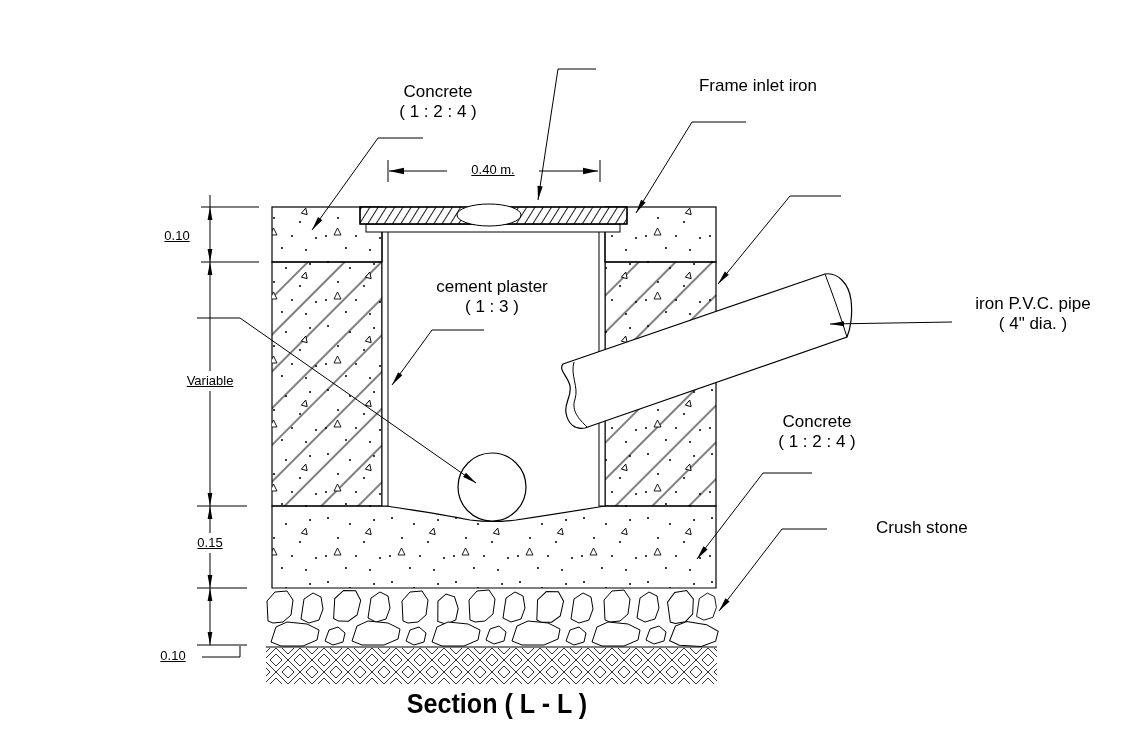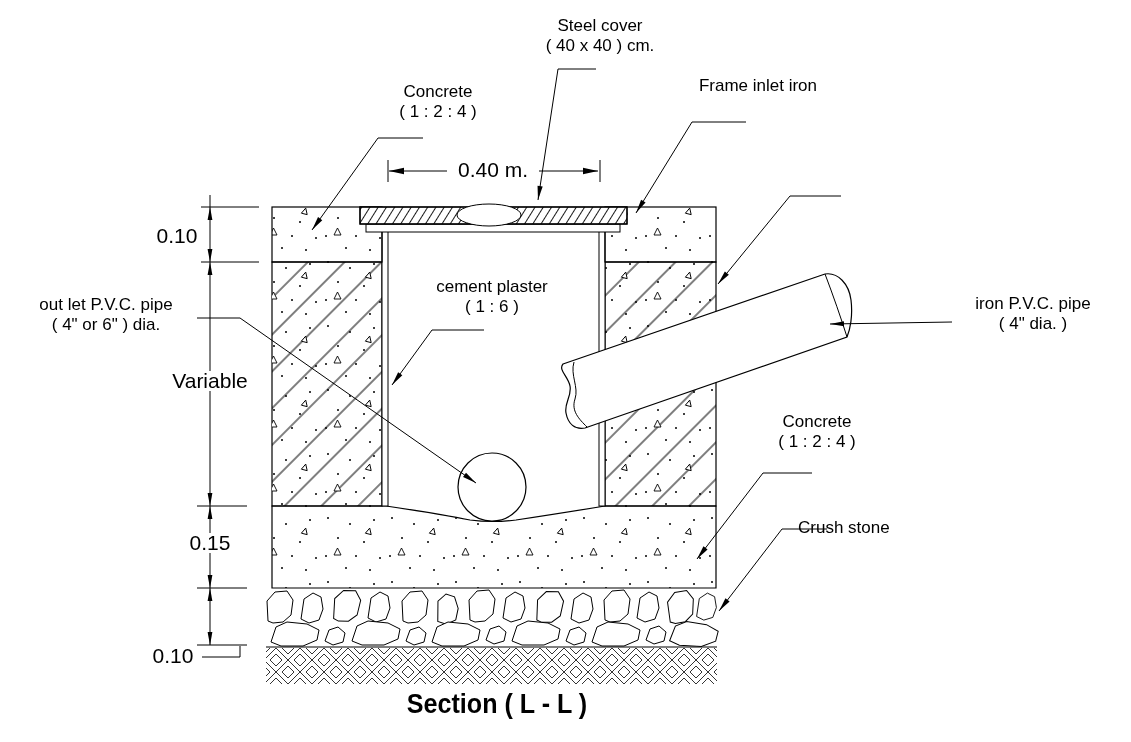--- a/index.html
+++ b/index.html
@@ -1,21 +1,21 @@
 <!DOCTYPE html>
 <html><head>
 <meta charset="utf-8">
 <style>
   html,body{margin:0;padding:0;background:#fff;}
   #canvas{position:relative;width:1131px;height:742px;background:#fff;overflow:hidden;
           font-family:"Liberation Sans",sans-serif;color:#000;}
   #linework{position:absolute;left:0;top:0;}
   .label{position:absolute;font-size:17px;line-height:20px;text-align:center;white-space:nowrap;}
   .label span{display:block;}
-  .dim{position:absolute;font-size:21px;line-height:20px;text-align:center;white-space:nowrap;background:#fff;padding:0 2px;}
+  .dim{position:absolute;font-size:13px;line-height:20px;text-align:center;white-space:nowrap;background:#fff;padding:0 2px;text-decoration:underline;}
   .title{position:absolute;font-size:27px;line-height:30px;font-weight:bold;text-align:center;
          letter-spacing:0px;white-space:nowrap;transform:scaleX(.93);transform-origin:center;}
 </style>
 </head>
 <body>
 
 <div id="canvas">
 
 <svg id="linework" width="1131" height="742" viewBox="0 0 1131 742">
   <defs>
@@ -174,48 +174,40 @@
       <polygon points="210,262 207.6,275 212.4,275"></polygon>
       <polygon points="210,506 207.6,493 212.4,493"></polygon>
       <polygon points="210,506 207.6,519 212.4,519"></polygon>
       <polygon points="210,588 207.6,575 212.4,575"></polygon>
       <polygon points="210,588 207.6,601 212.4,601"></polygon>
       <polygon points="210,645 207.6,632 212.4,632"></polygon>
     </g>
   </g>
 </svg>
 
-<div class="label" style="left:520px;top:16px;width:160px;">
-  <span>Steel cover</span>
-  <span>( 40 x 40 ) cm.</span>
-</div>
 <div class="label" style="left:380px;top:82px;width:116px;">
   <span>Concrete</span>
   <span>( 1 : 2 : 4 )</span>
 </div>
 <div class="label" style="left:672px;top:76px;width:172px;">
   <span>Frame inlet iron</span>
 </div>
 <div class="label" style="left:420px;top:277px;width:144px;">
   <span>cement plaster</span>
-  <span>( 1 : 6 )</span>
-</div>
-<div class="label" style="left:12px;top:295px;width:188px;">
-  <span>out let P.V.C. pipe</span>
-  <span>( 4" or 6" ) dia.</span>
+  <span>( 1 : 3 )</span>
 </div>
 <div class="label" style="left:948px;top:294px;width:170px;">
   <span>iron P.V.C. pipe</span>
   <span>( 4" dia. )</span>
 </div>
 <div class="label" style="left:760px;top:412px;width:114px;">
   <span>Concrete</span>
   <span>( 1 : 2 : 4 )</span>
 </div>
-<div class="label" style="left:798px;top:518px;width:130px;text-align:left;">
+<div class="label" style="left:876px;top:518px;width:130px;text-align:left;">
   <span>Crush stone</span>
 </div>
 
 <div class="dim" style="left:447px;top:160px;width:88px;">0.40 m.</div>
 <div class="dim" style="left:148px;top:226px;width:54px;">0.10</div>
 <div class="dim" style="left:164px;top:371px;width:88px;">Variable</div>
 <div class="dim" style="left:180px;top:533px;width:56px;">0.15</div>
 <div class="dim" style="left:144px;top:646px;width:54px;">0.10</div>
 
 <div class="title" style="left:347px;top:689px;width:300px;">Section ( L - L )</div>

